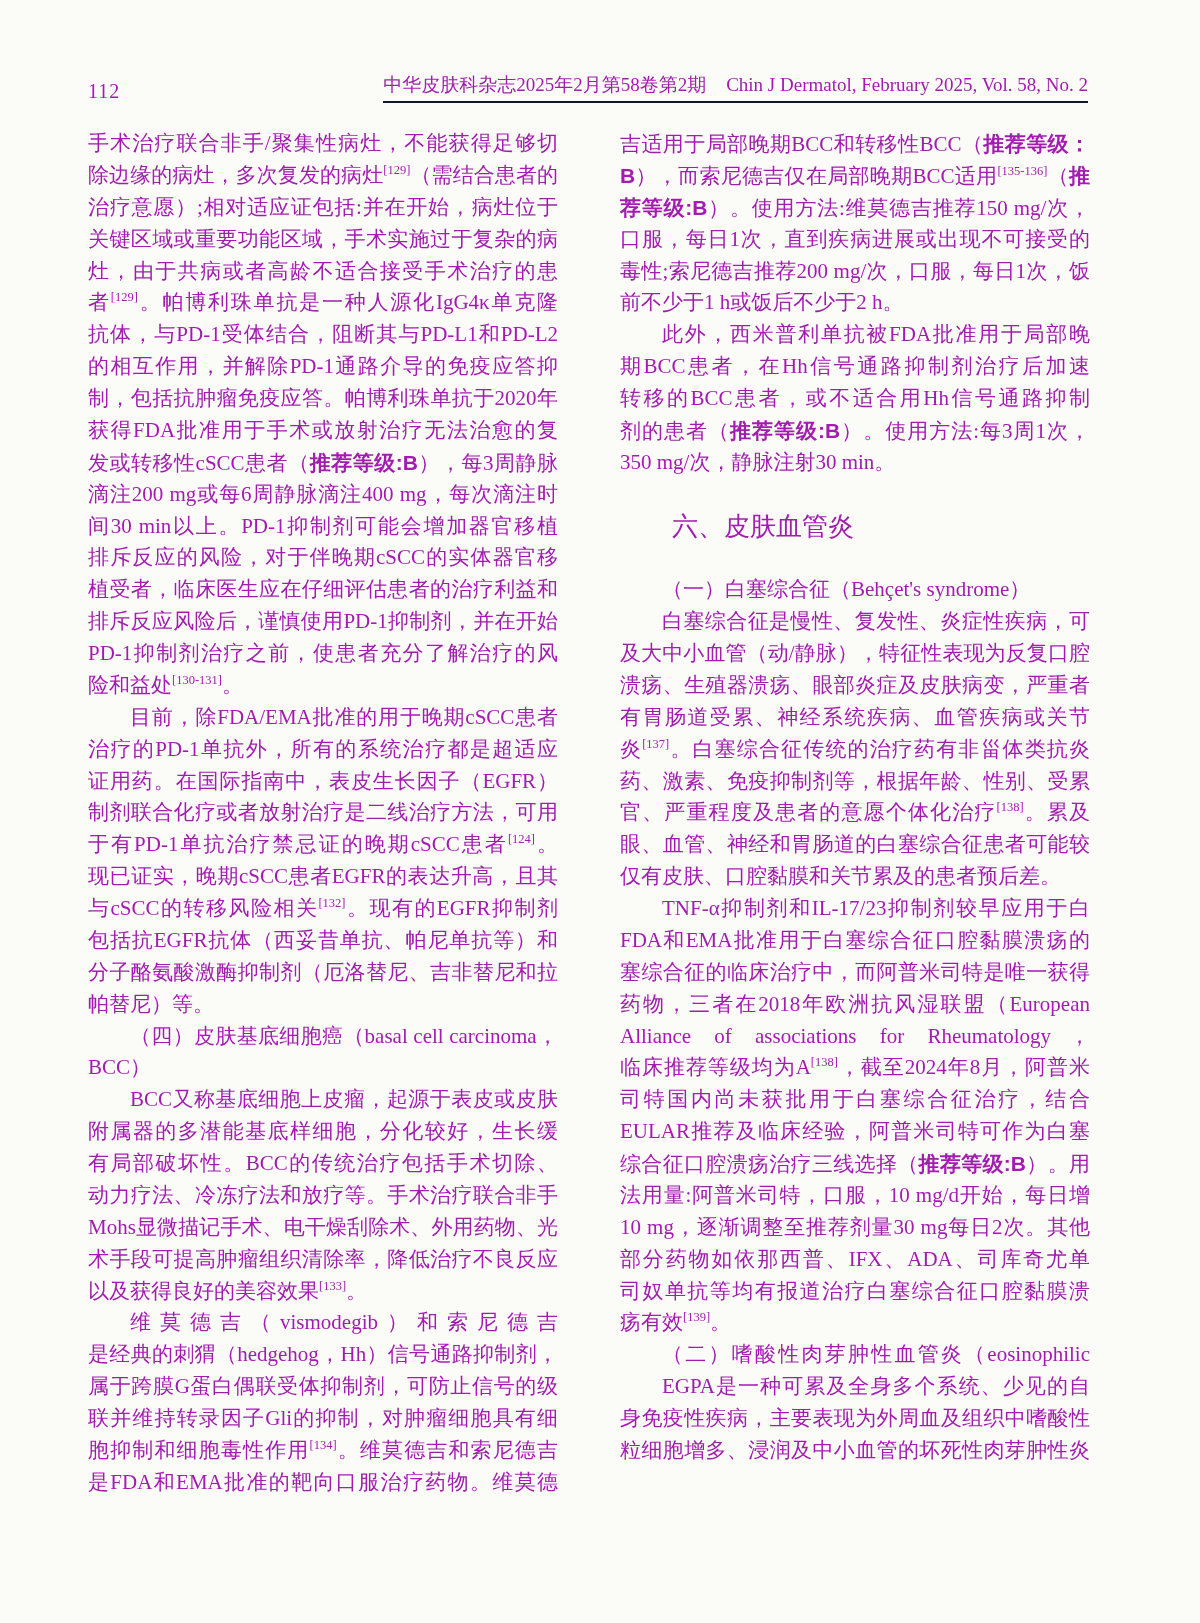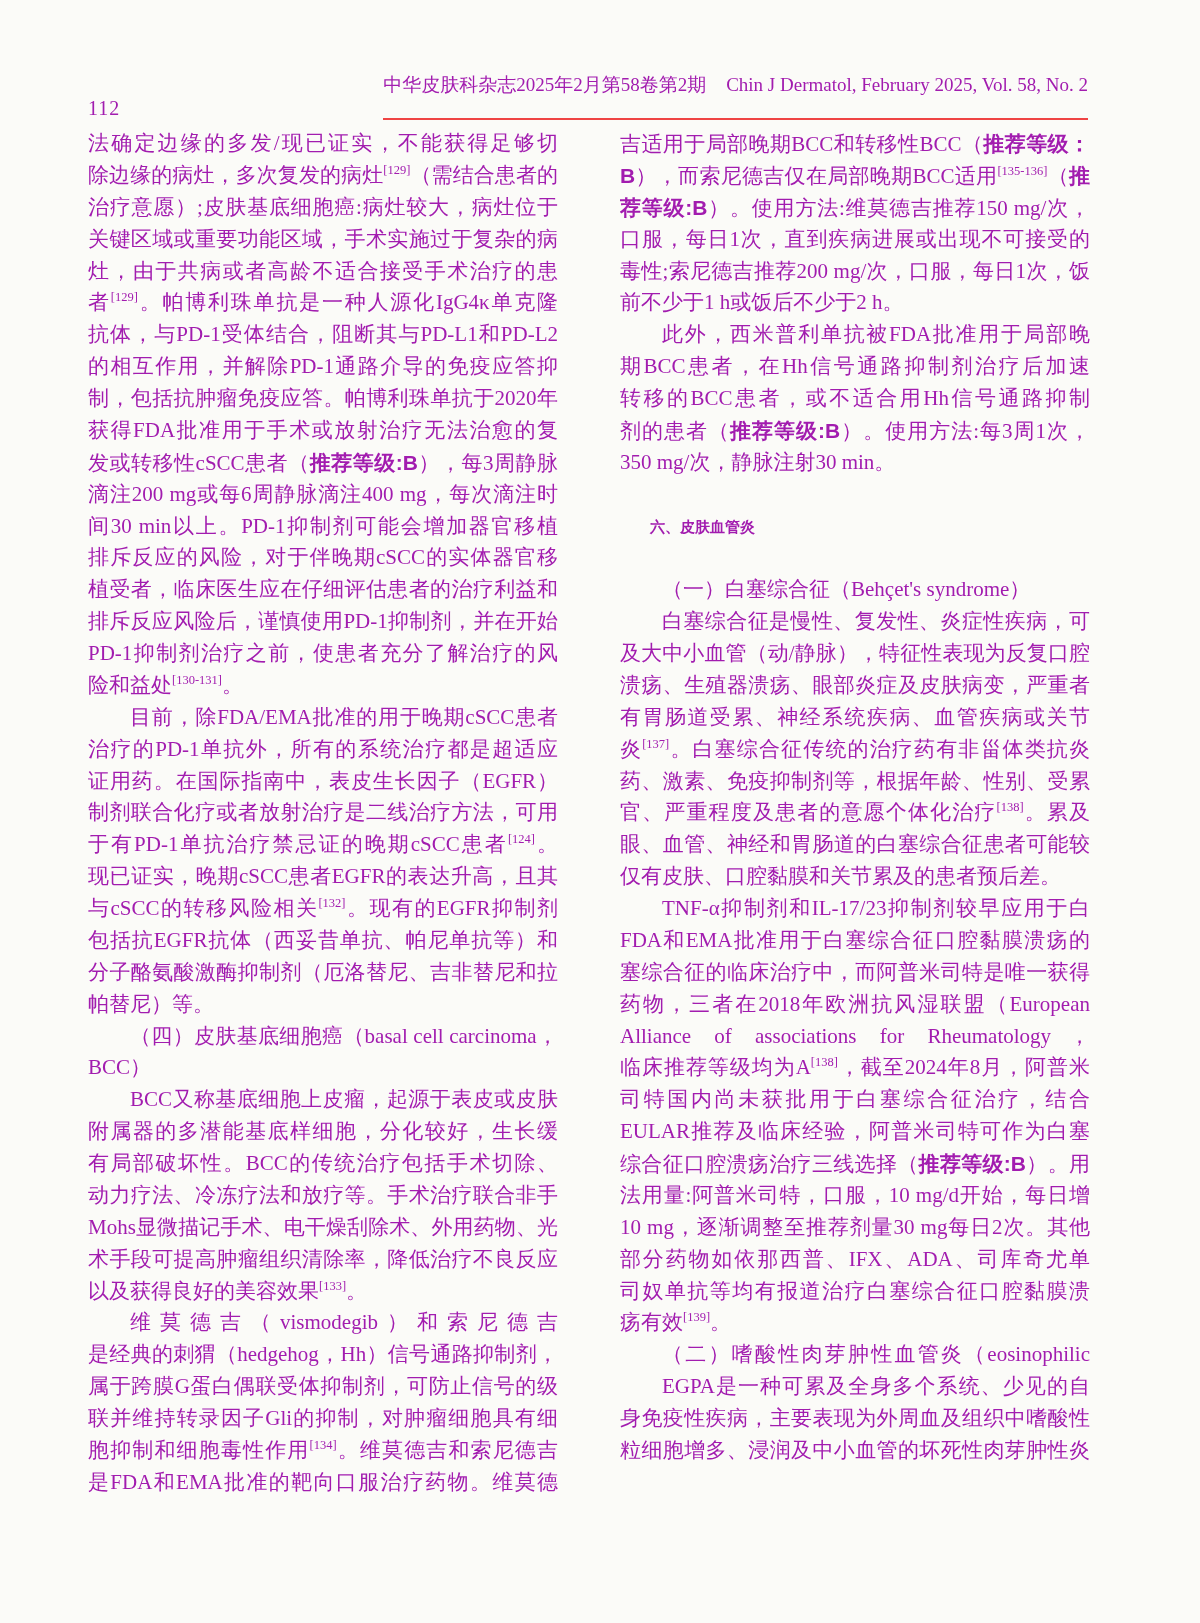--- a/index.html
+++ b/index.html
@@ -18,22 +18,22 @@
     top: 72px;
     left: 88px;
     right: 112px;
     display: flex;
     justify-content: space-between;
     align-items: flex-end;
     font-size: 19px;
   }
   .pageno { font-size: 20px; letter-spacing: 1px; }
   .journal {
-    border-bottom: 2px solid #ef4444;
-    padding-bottom: 20px;
+    border-bottom: 2px solid #0f172a;
+    padding-bottom: 3px;
     white-space: nowrap;
   }
   .journal .en { padding-left: 20px; }
   .bodywrap {
     position: absolute;
     top: 128px;
     left: 88px;
     display: flex;
     gap: 62px;
   }
@@ -47,22 +47,22 @@
     white-space: normal;
   }
   p.fill {
     text-align: justify;
     text-align-last: justify;
     text-justify: inter-ideograph;
   }
   p.indent { text-indent: 2em; }
   p.heading {
     font-family: "Liberation Sans", "DejaVu Sans", sans-serif;
-    font-weight: 700;
-    font-size: 15px;
+    font-weight: 400;
+    font-size: 26px;
     margin: 31.88px 0 31.88px 0;
   }
   .b {
     font-weight: 700;
     font-family: "Liberation Sans", "DejaVu Sans", sans-serif;
   }
   sup.ref {
     font-size: 12.5px;
     line-height: 0;
     vertical-align: super;
@@ -73,23 +73,23 @@
 </head>
 <body>
 
 <div class="page">
   <div class="header">
     <span class="pageno">112</span>
     <span class="journal"><span class="cn">中华皮肤科杂志2025年2月第58卷第2期</span><span class="en">Chin J Dermatol, February 2025, Vol. 58, No. 2</span></span>
   </div>
   <div class="bodywrap">
     <div class="col" id="col-left">
-        <p class="line fill"><span>法确定边缘的多发/现已证实，不能获得足够切</span></p>
+        <p class="line fill"><span>手术治疗联合非手/聚集性病灶，不能获得足够切</span></p>
         <p class="line fill"><span>除边缘的病灶，多次复发的病灶</span><sup class="ref">[129]</sup><span>（需结合患者的</span></p>
-        <p class="line fill"><span>治疗意愿）;皮肤基底细胞癌:病灶较大，病灶位于</span></p>
+        <p class="line fill"><span>治疗意愿）;相对适应证包括:并在开始，病灶位于</span></p>
         <p class="line fill"><span>关键区域或重要功能区域，手术实施过于复杂的病</span></p>
         <p class="line fill"><span>灶，由于共病或者高龄不适合接受手术治疗的患</span></p>
         <p class="line fill"><span>者</span><sup class="ref">[129]</sup><span>。帕博利珠单抗是一种人源化IgG4κ单克隆</span></p>
         <p class="line fill"><span>抗体，与PD-1受体结合，阻断其与PD-L1和PD-L2</span></p>
         <p class="line fill"><span>的相互作用，并解除PD-1通路介导的免疫应答抑</span></p>
         <p class="line fill"><span>制，包括抗肿瘤免疫应答。帕博利珠单抗于2020年</span></p>
         <p class="line fill"><span>获得FDA批准用于手术或放射治疗无法治愈的复</span></p>
         <p class="line fill"><span>发或转移性cSCC患者（</span><span class="b">推荐等级:B</span><span>），每3周静脉</span></p>
         <p class="line fill"><span>滴注200 mg或每6周静脉滴注400 mg，每次滴注时</span></p>
         <p class="line fill"><span>间30 min以上。PD-1抑制剂可能会增加器官移植</span></p>

